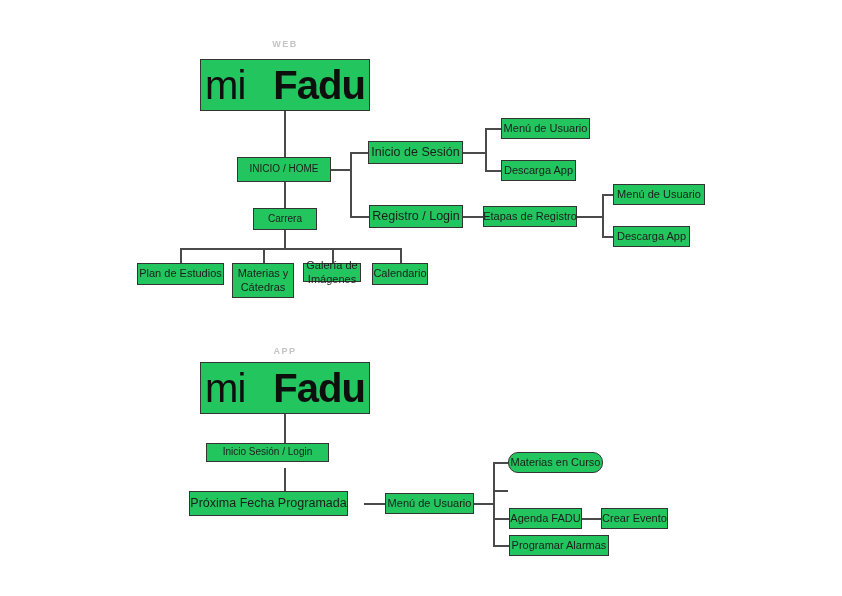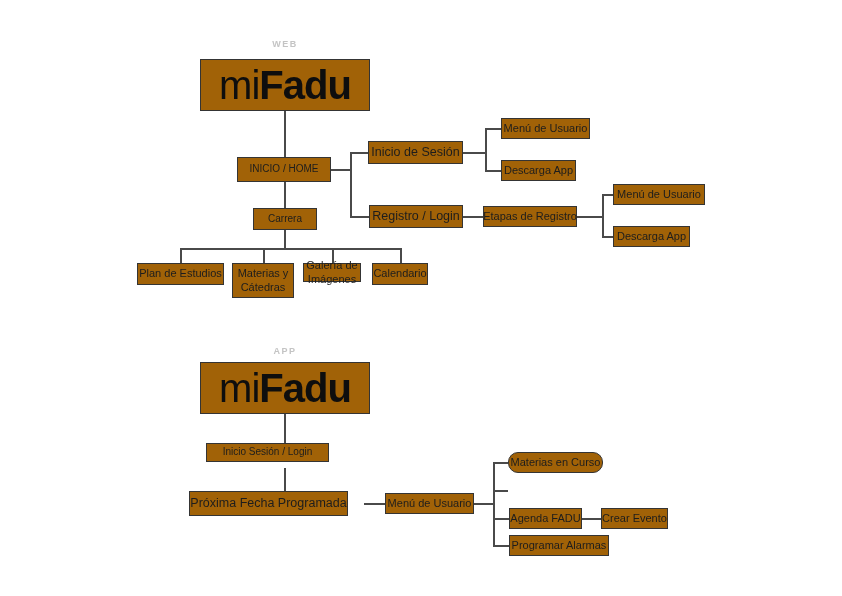--- a/index.html
+++ b/index.html
@@ -20,37 +20,37 @@
     color: #c4c4c4;
     font-size: 9px;
     font-weight: bold;
     letter-spacing: 1.5px;
     text-align: center;
   }
   .node {
     position: absolute;
     box-sizing: border-box;
     border: 1.5px solid #343434;
-    background: #a16207;
+    background: #22c55e;
     display: flex;
     align-items: center;
     justify-content: center;
     text-align: center;
     color: #1d1d1d;
     line-height: 1.25;
     white-space: nowrap;
   }
   .node.wrap { white-space: normal; }
   .logo {
     font-size: 40px;
     letter-spacing: -1px;
     color: #0e0e0e;
   }
   .logo .thin { font-weight: 400; }
-  .logo .bold { font-weight: 700; }
+  .logo .bold { font-weight: 700; padding-left: 28px; }
   .fs12  { font-size: 10px; }
   .fs125 { font-size: 12.5px; }
   .fs11  { font-size: 11px; }
   .line {
     position: absolute;
     background: #4a4a4a;
   }
   .hline { height: 1.5px; }
   .vline { width: 1.5px; }
 </style>

